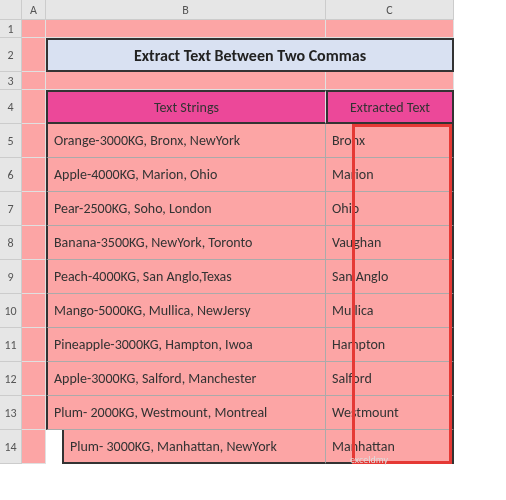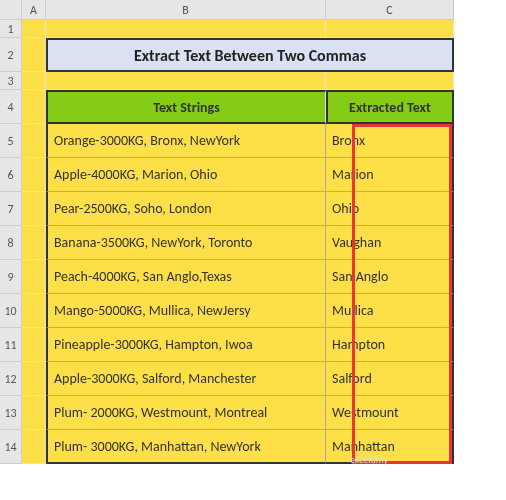--- a/index.html
+++ b/index.html
@@ -35,38 +35,38 @@
       justify-content: center;
     }
     .cell {
       border-right: 1px solid #e0e0e0;
       border-bottom: 1px solid #e0e0e0;
       display: flex;
       align-items: center;
       padding: 0 6px;
       font-size: 14px;
       color: #333;
-      background: #fde047;
+      background: #fca5a5;
       overflow: hidden;
       white-space: nowrap;
     }
     .title-cell {
       background: #d9e1f2;
       border: 2px solid #333;
       font-weight: bold;
       font-size: 16px;
       color: #222;
       justify-content: center;
     }
     .table-header {
-      background: #84cc16;
+      background: #ec4899;
       border-top: 2px solid #333;
       border-bottom: 2px solid #333;
       border-left: 2px solid #333;
-      font-weight: bold;
+      font-weight: normal;
       justify-content: center;
     }
     .table-header.last {
       border-right: 2px solid #333;
     }
     .table-body-b {
       border-left: 2px solid #333;
       border-right: 1px solid #aaa;
       border-bottom: 1px solid #aaa;
     }
@@ -141,19 +141,19 @@
     <div class="rowhdr">12</div>
     <div class="cell"></div>
     <div class="cell table-body-b">Apple-3000KG, Salford, Manchester</div>
     <div class="cell table-body-c">Salford</div>
     <div class="rowhdr">13</div>
     <div class="cell"></div>
     <div class="cell table-body-b">Plum- 2000KG, Westmount, Montreal</div>
     <div class="cell table-body-c">Westmount</div>
     <div class="rowhdr">14</div>
     <div class="cell"></div>
-    <div class="cell table-body-b last-b" style="border-bottom: 2px solid rgb(51, 51, 51);">Plum- 3000KG, Manhattan, NewYork</div>
+    <div class="cell table-body-b last-b" style="border-bottom: 2px solid rgb(51, 51, 51); margin-left: 16px;">Plum- 3000KG, Manhattan, NewYork</div>
     <div class="cell table-body-c last-c" style="border-bottom: 2px solid rgb(51, 51, 51);">Manhattan</div>
   </div>
 
 <div class="highlight-box" style="left:352px; top:124px; width:100px; height:340px;"></div>
 
 <div class="watermark" style="left:350px; top:454px;">exceldmy</div>
 
 </body></html>

